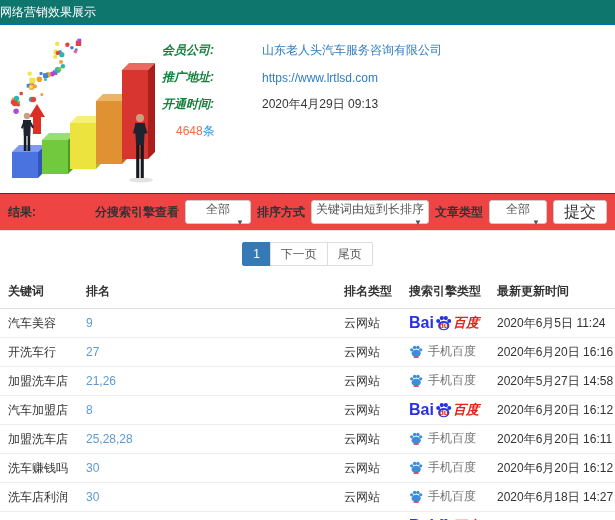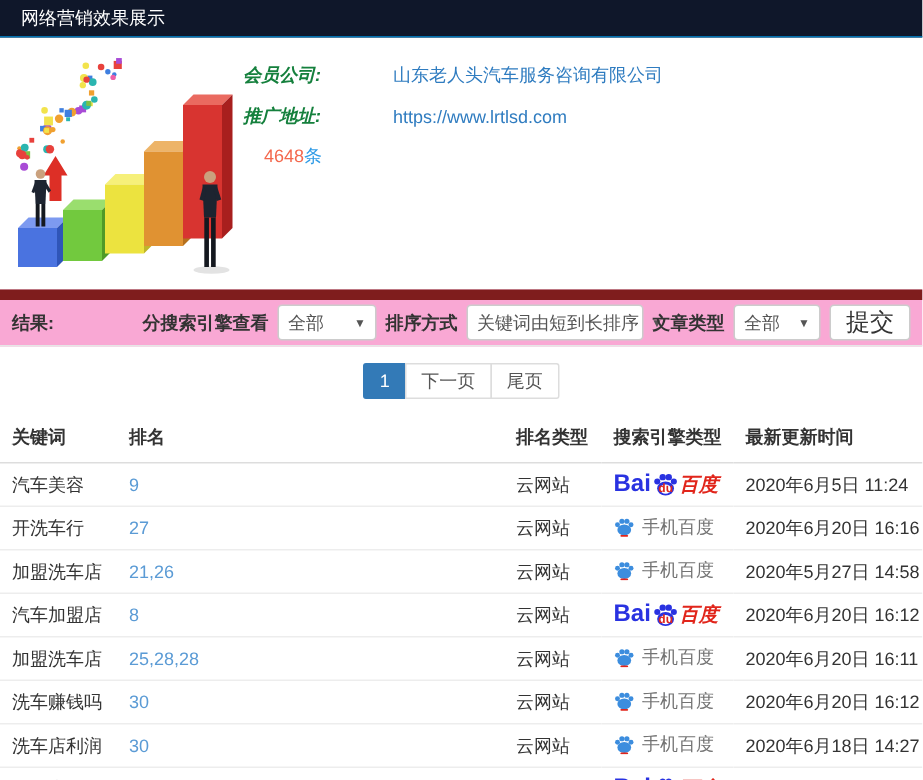--- a/index.html
+++ b/index.html
@@ -1,41 +1,41 @@
 <!DOCTYPE html>
 <html><head>
 <meta charset="utf-8">
 <style>
   * { margin:0; padding:0; box-sizing:border-box; }
   html,body { width:615px; height:520px; overflow:hidden; background:#fff;
     font-family:"Liberation Sans","DejaVu Sans",sans-serif; font-size:12px; color:#333; }
 
   
-  .topbar { height:25px; background:#0f172a; border-bottom:1px solid #0271b0;
-    color:#fff; line-height:25px; padding-left:14px; font-size:12px; }
+  .topbar { height:25px; background:#0f766e; border-bottom:1px solid #0271b0;
+    color:#fff; line-height:25px; font-size:12px; }
 
   
   .top-section { display:flex; height:168px; }
   .illustration { width:162px; height:162px; flex:0 0 162px; margin-top:3px; }
   .info-panel { flex:1; padding-top:12px; }
   .info-row { height:27px; display:flex; align-items:center; }
   .info-label { width:86px; text-align:left; font-weight:bold; color:#15803d; flex:0 0 86px;font-style:italic; }
   .info-value { margin-left:14px; }
   .link { color:#2f7cc0; text-decoration:none; cursor:pointer; }
   .count-num { color:#f4694e; }
   .count-suffix { color:#2f9be6; }
 
   
-  .filter-bar { height:38px; background:#f9a8d4; border-top:7px solid #7f1d1d;
+  .filter-bar { height:38px; background:#ef4444; border-top:1px solid #7f1d1d;
     border-bottom:1px solid #e6e6e6; display:flex; align-items:center; padding:0 8px; }
   .result-label { font-weight:bold; color:#333; }
   .filter-controls { margin-left:auto; display:flex; align-items:center; gap:6px; }
   .ctl-label { font-weight:bold; color:#333; white-space:nowrap; }
   .fake-select { background:#fff; border:1px solid #ccc; border-radius:3px; height:24px;
-    display:flex; align-items:center; padding:0 6px; color:#555; cursor:pointer; white-space:nowrap; }
+    display:flex; align-items:center; padding:0 6px; color:#555; cursor:pointer; white-space:nowrap;flex-direction:column; }
   .fake-select .caret { margin-left:auto; padding-left:8px; font-size:8px; color:#555; }
   .sel-engine { width:66px; } .sel-sort { width:118px; } .sel-article { width:58px; }
   .submit-btn { background:#fff; border:1px solid #ccc; border-radius:3px; height:24px;
     padding:0 10px; color:#333; cursor:pointer; font-size:16px; }
 
   
   .pagination { display:flex; justify-content:center; margin:11px 0 9px; }
   .page-item { border:1px solid #ddd; background:#fff; color:#555; height:24px; line-height:22px;
     padding:0 10px; margin-left:-1px; cursor:pointer; }
   .page-item.active { background:#337ab7; border-color:#337ab7; color:#fff; }
@@ -168,20 +168,24 @@
   <div class="info-panel">
     <div class="info-row">
       <span class="info-label">会员公司:</span>
       <a class="info-value link">山东老人头汽车服务咨询有限公司</a>
     </div>
     <div class="info-row">
       <span class="info-label">推广地址:</span>
       <a class="info-value link">https://www.lrtlsd.com</a>
     </div>
     <div class="info-row">
+      <span class="info-label">开通时间:</span>
+      <span class="info-value">2020年4月29日 09:13</span>
+    </div>
+    <div class="info-row">
       <span class="info-value">
         <span class="count-num">4648</span><span class="count-suffix">条</span>
       </span>
     </div>
   </div>
 </div>
 
 <div class="filter-bar">
   <span class="result-label">结果:</span>
   <div class="filter-controls">

